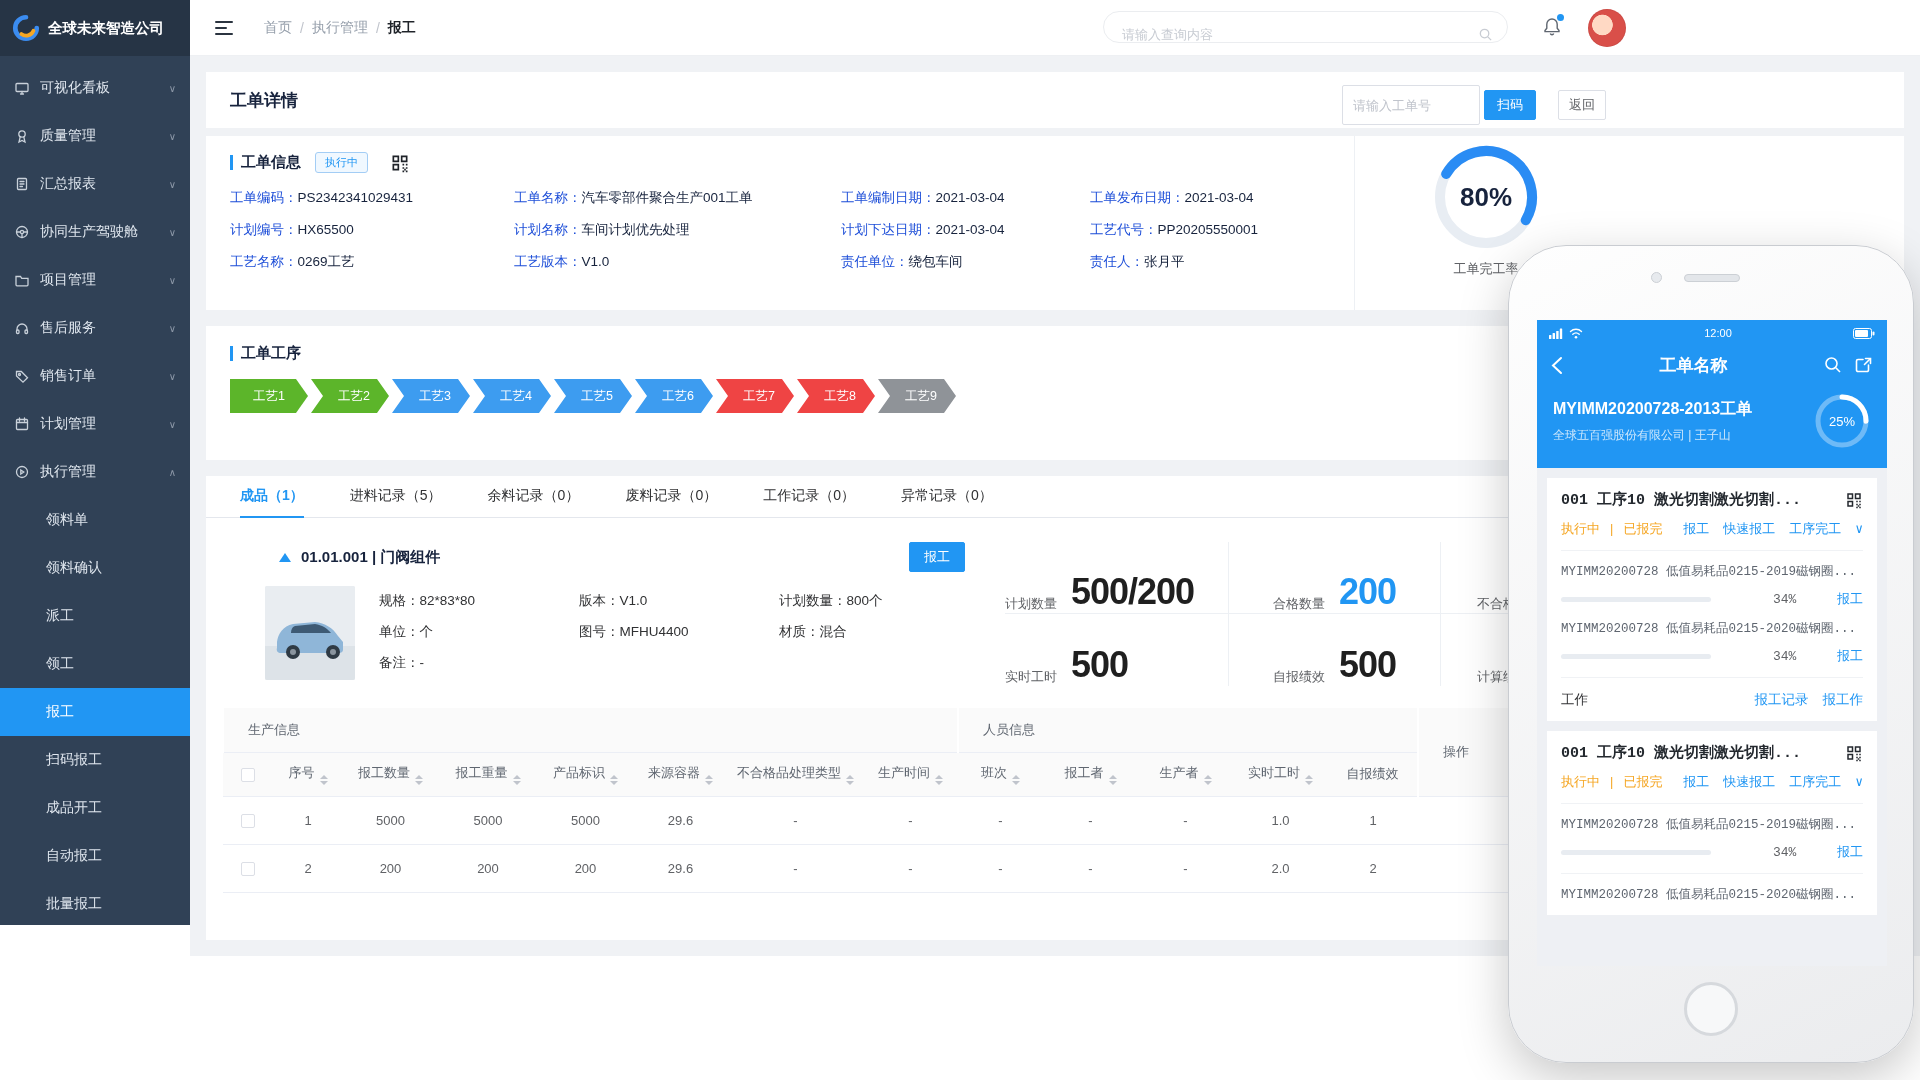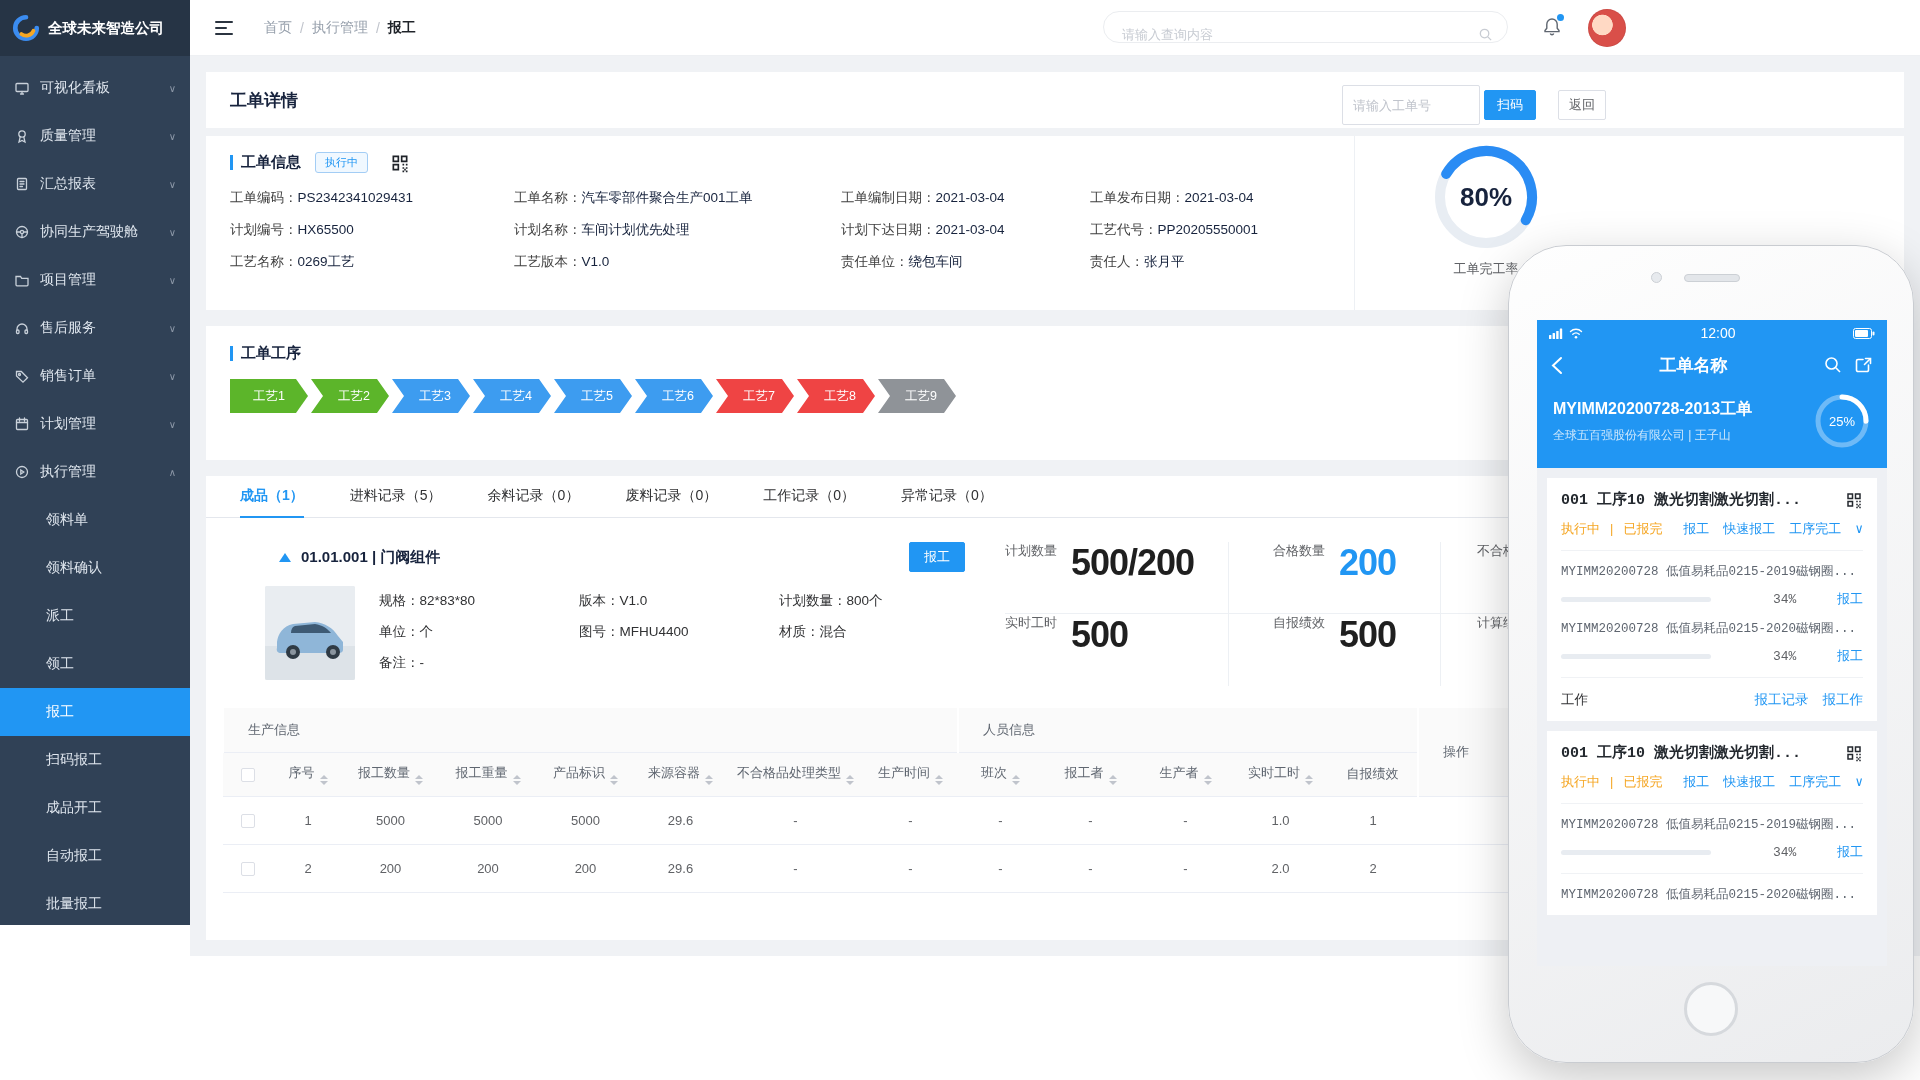--- a/index.html
+++ b/index.html
@@ -44,21 +44,21 @@
   .btn-plain{width:48px;background:#fff;color:#606266;border:1px solid #dcdfe6;margin-left:22px;}
   .gray-strip{height:8px;background:#f0f2f5;}
   .cardA-body{display:flex;height:174px;}
   .cardA-left{flex:1;padding:16px 0 0 24px;}
   .sec-head{display:flex;align-items:center;}
   .blue-bar{width:3px;height:15px;background:#2196f3;margin-right:8px;}
   .sec-title{font-size:15px;font-weight:bold;color:#17233d;}
   .badge{margin-left:14px;font-size:11px;color:#2196f3;border:1px solid #a3cdf5;background:#f0f8ff;border-radius:3px;padding:2px 9px;}
   .sec-qr{margin-left:22px;color:#1f2329;}
   .fields{margin-top:16px;display:grid;grid-template-columns:284px 327px 249px auto;row-gap:14px;font-size:13.5px;}
-  .fields .lab{color:#404040;}
+  .fields .lab{color:#1d4ed8;}
   .fields .val{color:#17233d;}
   .donut-panel{width:550px;border-left:1px solid #edf0f4;padding-top:6px;}
   .donut-wrap{position:relative;width:110px;height:110px;margin-left:76px;}
   .donut-num{position:absolute;inset:0;display:flex;align-items:center;justify-content:center;font-size:26px;font-weight:bold;color:#17233d;}
   .donut-label{width:110px;margin-left:76px;text-align:center;font-size:13px;color:#606266;margin-top:8px;}
 
   .cardB{top:270px;height:134px;padding:18px 24px 0;}
   .steps{display:flex;margin-top:16px;}
   .step{width:78px;height:34px;margin-right:3px;color:#fff;font-size:12.5px;display:flex;align-items:center;justify-content:center;padding-left:8px;clip-path:polygon(0 0,66px 0,78px 50%,66px 100%,0 100%,12px 50%);}
   .step.first{clip-path:polygon(0 0,66px 0,78px 50%,66px 100%,0 100%);padding-left:0;}
@@ -71,21 +71,21 @@
   .prod-wrap{display:flex;padding:24px 16px 0;}
   .prod-left{width:700px;margin-left:43px;}
   .prod-title-row{display:flex;align-items:center;padding-left:14px;}
   .tri-up{width:0;height:0;border-left:6px solid transparent;border-right:6px solid transparent;border-bottom:9px solid #2196f3;}
   .prod-title{margin-left:10px;font-size:15px;font-weight:bold;color:#17233d;}
   .prod-report{margin-left:auto;width:56px;}
   .prod-body{display:flex;margin-top:14px;padding-left:0;}
   .prod-img{width:90px;height:94px;background:#e8ecf0;border-radius:2px;overflow:hidden;flex:none;}
   .prod-fields{margin-left:24px;display:grid;grid-template-columns:200px 200px 1fr;row-gap:13px;font-size:13.5px;align-content:start;margin-top:6px;}
   .stats{flex:1;margin-left:40px;display:grid;grid-template-columns:224px 212px 1fr;}
-  .stat{display:flex;align-items:flex-start;height:72px;}
+  .stat{display:flex;align-items:flex-end;height:72px;}
   .stat .lab{font-size:13px;color:#606266;margin-right:14px;}
   .stat .val{font-size:36px;font-weight:bold;color:#1f1f1f;letter-spacing:-1px;}
   .stat .val.blue{color:#2196f3;}
   .stat .val.red{color:#f03e3e;}
   .stat.br{border-right:1px solid #edf0f4;}
   .stat.bb{border-bottom:1px solid #edf0f4;}
   .stat.c2{padding-left:44px;}
   .stat.c3{padding-left:36px;}
 
   table.grid{width:1666px;margin:22px 16px 0;border-collapse:collapse;table-layout:fixed;font-size:13px;}
@@ -100,21 +100,21 @@
   .caret .dn{border-top:4px solid #c0c4cc;}
   .cb{display:inline-block;width:14px;height:14px;border:1px solid #dcdfe6;border-radius:2px;background:#fff;vertical-align:middle;cursor:pointer;}
 
   
   .phone{position:absolute;left:1508px;top:245px;width:406px;height:818px;background:linear-gradient(155deg,#fefefe,#ebecee);border:1px solid #c9ccd1;border-radius:58px;box-shadow:0 16px 50px rgba(0,0,0,.22);z-index:50;}
   .cam{position:absolute;top:26px;left:142px;width:11px;height:11px;border-radius:50%;background:#e7eaee;border:1px solid #ccd0d5;}
   .speaker{position:absolute;top:28px;left:175px;width:56px;height:8px;border-radius:4px;background:#e3e6ea;border:1px solid #ccd0d5;}
   .home-btn{position:absolute;bottom:26px;left:50%;transform:translateX(-50%);width:54px;height:54px;border-radius:50%;background:#f7f8f9;border:3px solid #d6d9dd;}
   .screen{position:absolute;left:28px;top:74px;width:350px;height:646px;background:#eef0f4;overflow:hidden;}
   .m-top{background:#2196f3;color:#fff;}
-  .m-status{height:26px;display:flex;align-items:center;padding:0 12px;font-size:14px;}
+  .m-status{height:26px;display:flex;align-items:center;padding:0 12px;font-size:11px;}
   .m-time{flex:1;text-align:center;}
   .m-nav{height:38px;display:flex;align-items:center;padding:0 14px;gap:12px;}
   .m-nav-title{flex:1;text-align:center;font-size:17px;font-weight:bold;}
   .m-order{display:flex;align-items:center;padding:8px 16px 18px;}
   .m-order-title{font-size:16px;font-weight:bold;}
   .m-order-sub{font-size:12px;color:rgba(255,255,255,.78);margin-top:7px;}
   .m-circle{position:relative;width:58px;height:58px;margin-left:auto;flex:none;}
   .m-circle span{position:absolute;inset:0;display:flex;align-items:center;justify-content:center;font-size:13px;}
   .m-body{padding:10px;}
   .m-card{background:#fff;border-radius:0;padding:12px 14px;font-family:Liberation Mono, monospace;}

